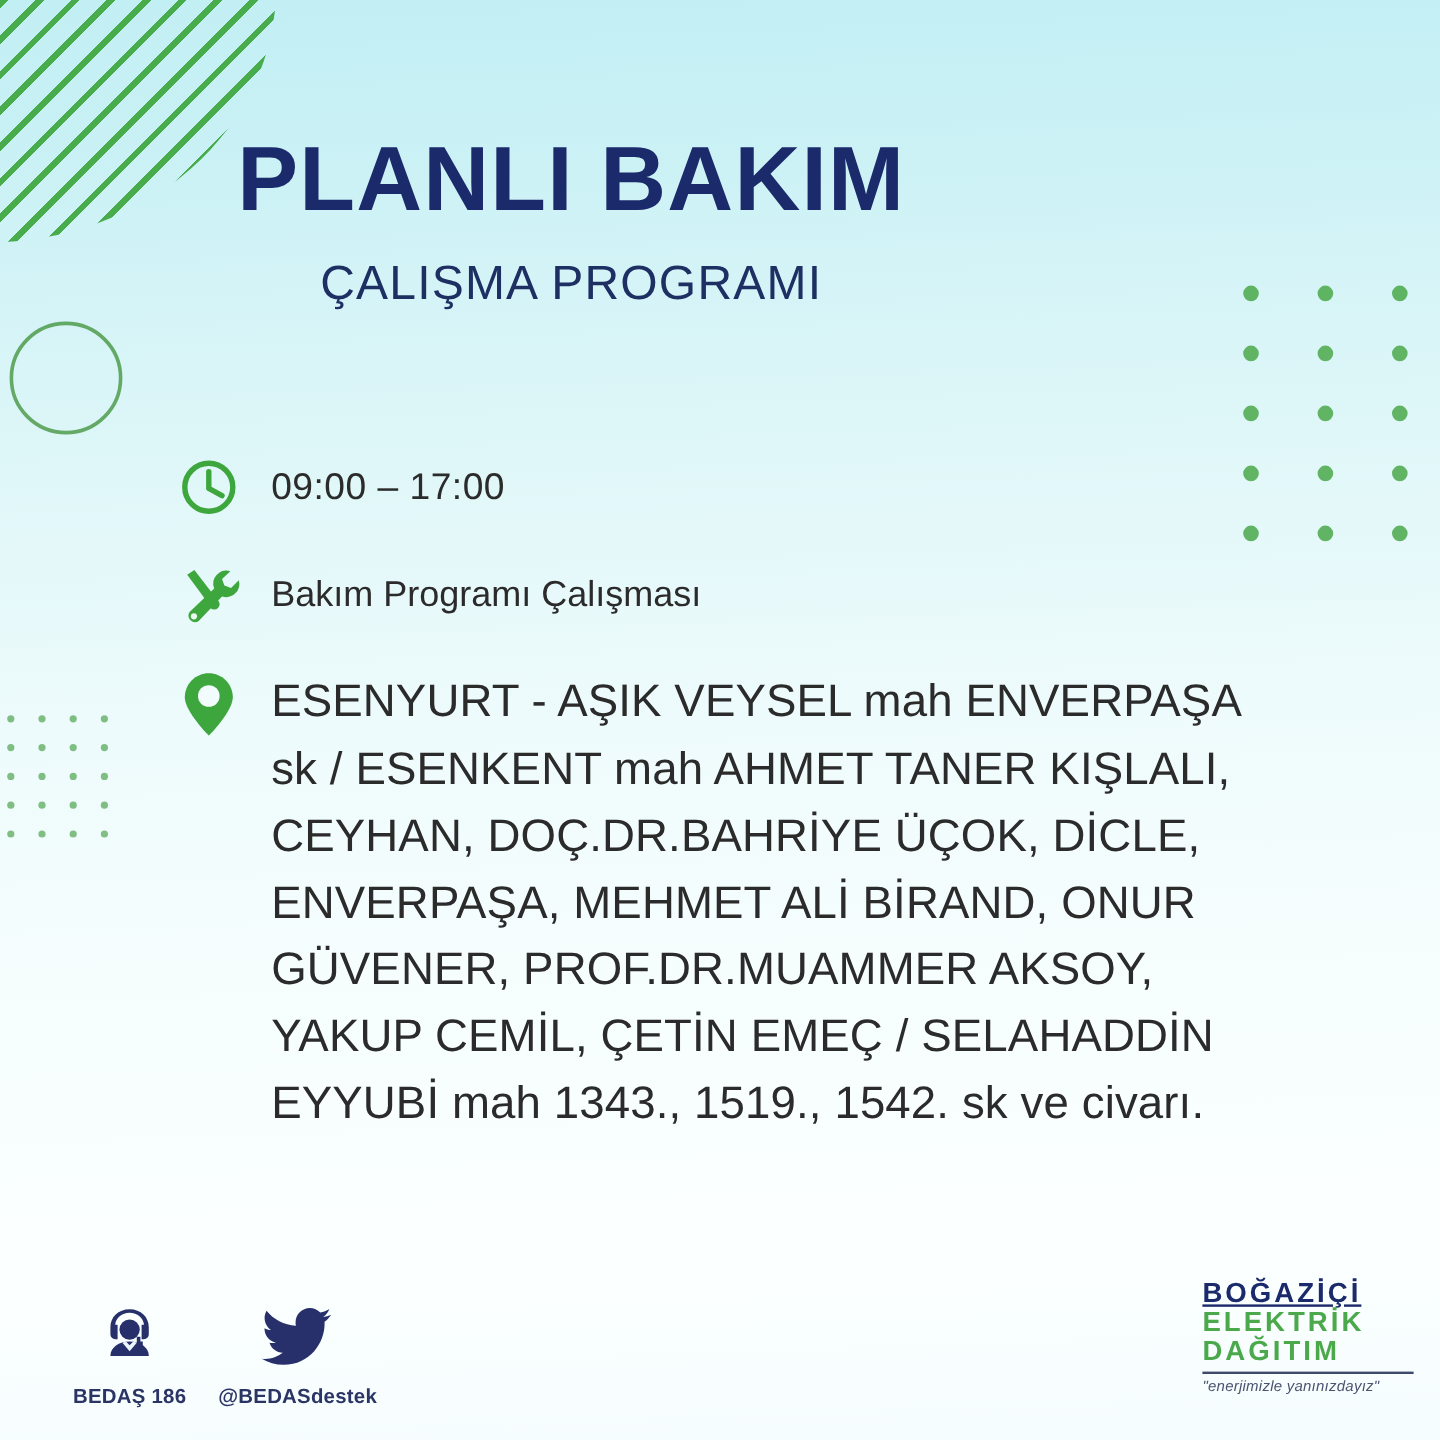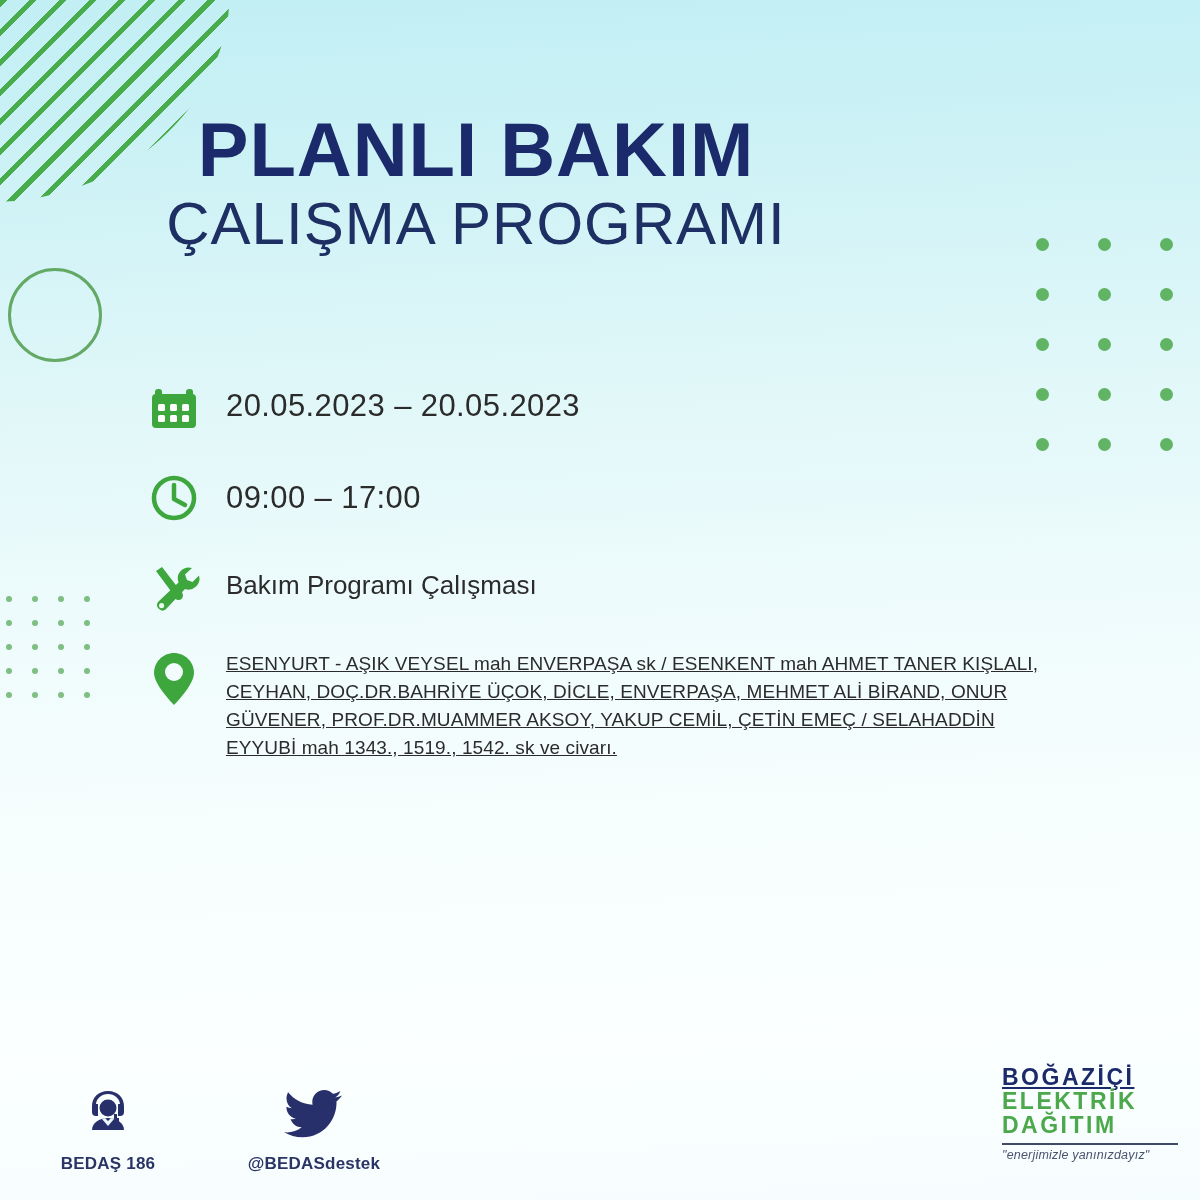--- a/index.html
+++ b/index.html
@@ -87,22 +87,22 @@
   #header { position: absolute; top: 112px; left: 0; width: 952px; text-align: center; }
   #title-main {
     font-size: 76px;
     font-weight: 900;
     letter-spacing: 1px;
     color: #1b2a6b;
     line-height: 1.0;
     font-family: "Liberation Sans", sans-serif;
   }
   #title-sub {
-    margin-top: 6px;
-    font-size: 60px;
+    margin-top: 28px;
+    font-size: 40px;
     font-weight: 400;
     letter-spacing: 1px;
     color: #1d2f63;
     line-height: 1.0;
   }
 
   
   #info { position: absolute; top: 378px; left: 148px; width: 960px; }
   .row { display: flex; align-items: flex-start; }
   .row-date  { height: 92px; }
@@ -117,39 +117,37 @@
     padding-top: 2px;
   }
   .row-text {
     color: #2b2b2b;
     font-size: 31px;
     font-weight: 400;
     line-height: 1.32;
     padding-top: 8px;
   }
   .row-date .row-text, .row-time .row-text { letter-spacing: .4px; }
-  .row-work .row-text { font-size: 26px; }
+  .row-work .row-text { font-size: 30px; }
   #address-text {
     color: #2b2b2b;
-    font-size: 19px;
+    font-size: 38px;
     line-height: 1.47;
     padding-top: 2px;
     max-width: 830px;
     letter-spacing: .1px;
-    text-decoration: underline;
   }
 
   
   #footer-contacts {
     position: absolute;
     top: 1078px;
     left: 38px;
     display: flex;
     align-items: flex-end;
-    gap: 66px;
   }
   .contact { width: 140px; text-align: center; }
   .contact .c-ico { height: 62px; display:flex; align-items:flex-end; justify-content:center; }
   .contact .c-lbl {
     margin-top: 14px;
     font-size: 17px;
     font-weight: 700;
     color: #2a3566;
     letter-spacing: .2px;
     white-space: nowrap;
@@ -228,36 +226,20 @@
       <i></i>
   </div>
 
   <div id="header">
     <div id="title-main">PLANLI BAKIM</div>
     <div id="title-sub">ÇALIŞMA PROGRAMI</div>
   </div>
 
   <div id="info">
 
-    <div class="row row-date">
-      <div class="ico">
-        <svg width="52" height="52" viewBox="0 0 52 52">
-          <rect x="7" y="9" width="7" height="12" rx="3" fill="#3da63d"></rect>
-          <rect x="38" y="9" width="7" height="12" rx="3" fill="#3da63d"></rect>
-          <rect x="4" y="14" width="44" height="34" rx="4" fill="#3da63d"></rect>
-          <rect x="10" y="24" width="7" height="7" rx="1.5" fill="#ffffff"></rect>
-          <rect x="22" y="24" width="7" height="7" rx="1.5" fill="#ffffff"></rect>
-          <rect x="34" y="24" width="7" height="7" rx="1.5" fill="#ffffff"></rect>
-          <rect x="10" y="35" width="7" height="7" rx="1.5" fill="#ffffff"></rect>
-          <rect x="22" y="35" width="7" height="7" rx="1.5" fill="#ffffff"></rect>
-          <rect x="34" y="35" width="7" height="7" rx="1.5" fill="#ffffff"></rect>
-        </svg>
-      </div>
-      <div class="row-text">20.05.2023 – 20.05.2023</div>
-    </div>
 
     <div class="row row-time">
       <div class="ico">
         <svg width="52" height="52" viewBox="0 0 52 52">
           <circle cx="26" cy="26" r="20" fill="none" stroke="#3da63d" stroke-width="4.5"></circle>
           <path d="M26 13 L26 27 L37 33" fill="none" stroke="#3da63d" stroke-width="4.5" stroke-linecap="round" stroke-linejoin="round"></path>
         </svg>
       </div>
       <div class="row-text">09:00 – 17:00</div>
     </div>

